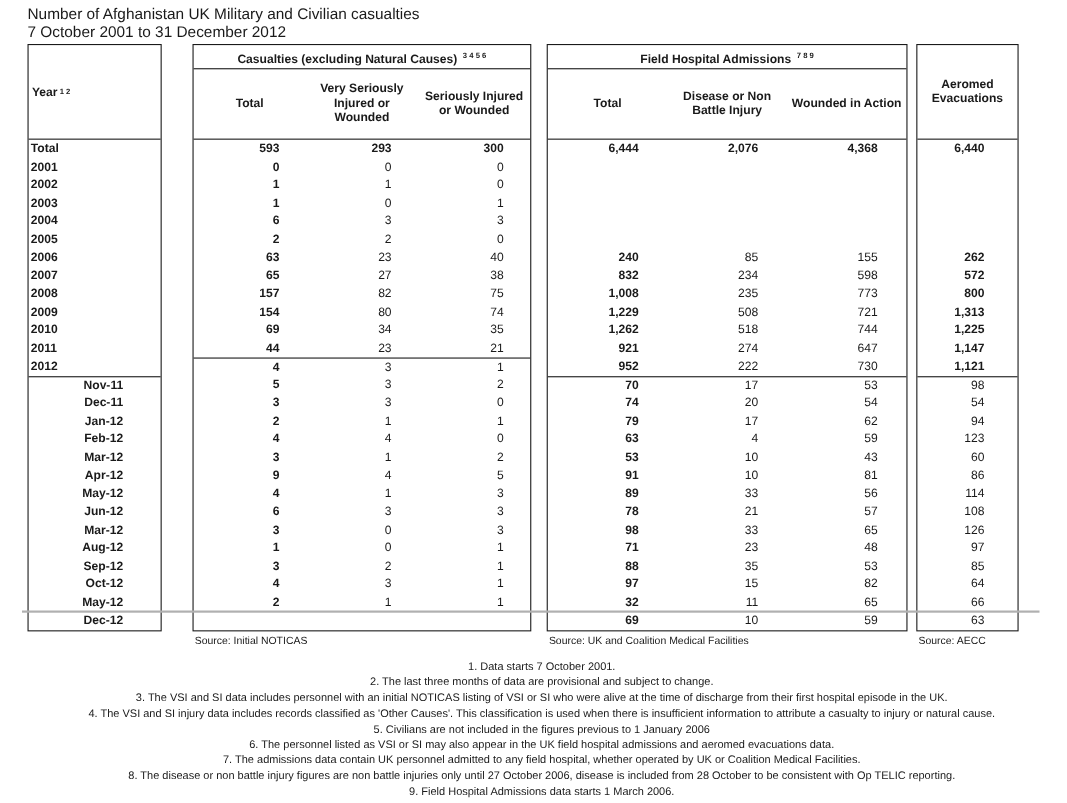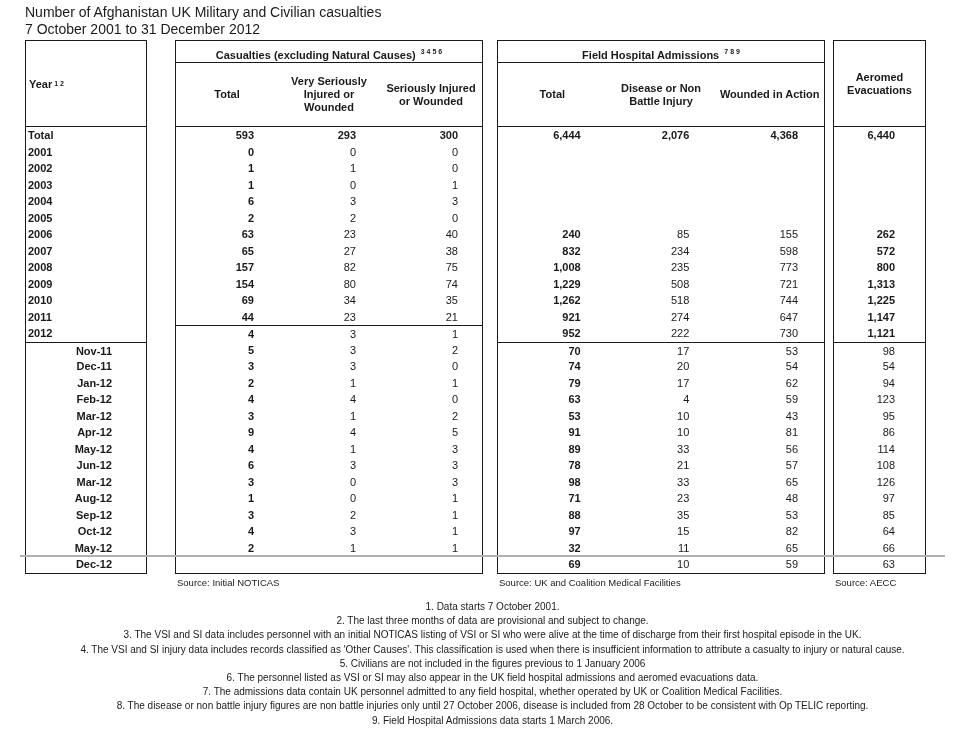--- a/index.html
+++ b/index.html
@@ -435,21 +435,21 @@
       <div class="row">
         <div class="cell">54</div>
       </div>
       <div class="row">
         <div class="cell">94</div>
       </div>
       <div class="row">
         <div class="cell">123</div>
       </div>
       <div class="row">
-        <div class="cell">95</div>
+        <div class="cell">60</div>
       </div>
       <div class="row">
         <div class="cell">86</div>
       </div>
       <div class="row">
         <div class="cell">114</div>
       </div>
       <div class="row">
         <div class="cell">108</div>
       </div>

